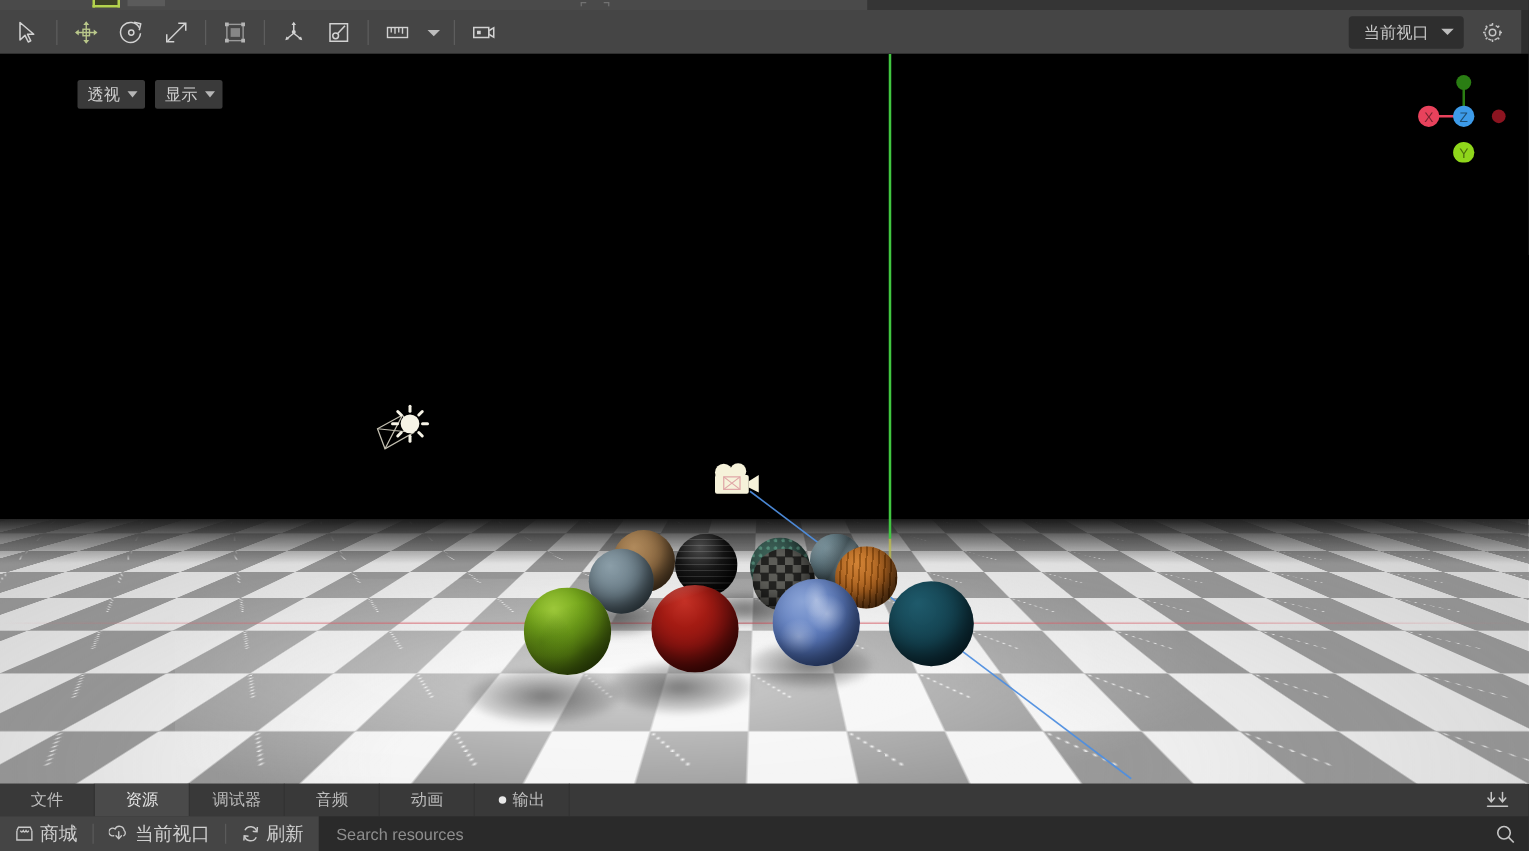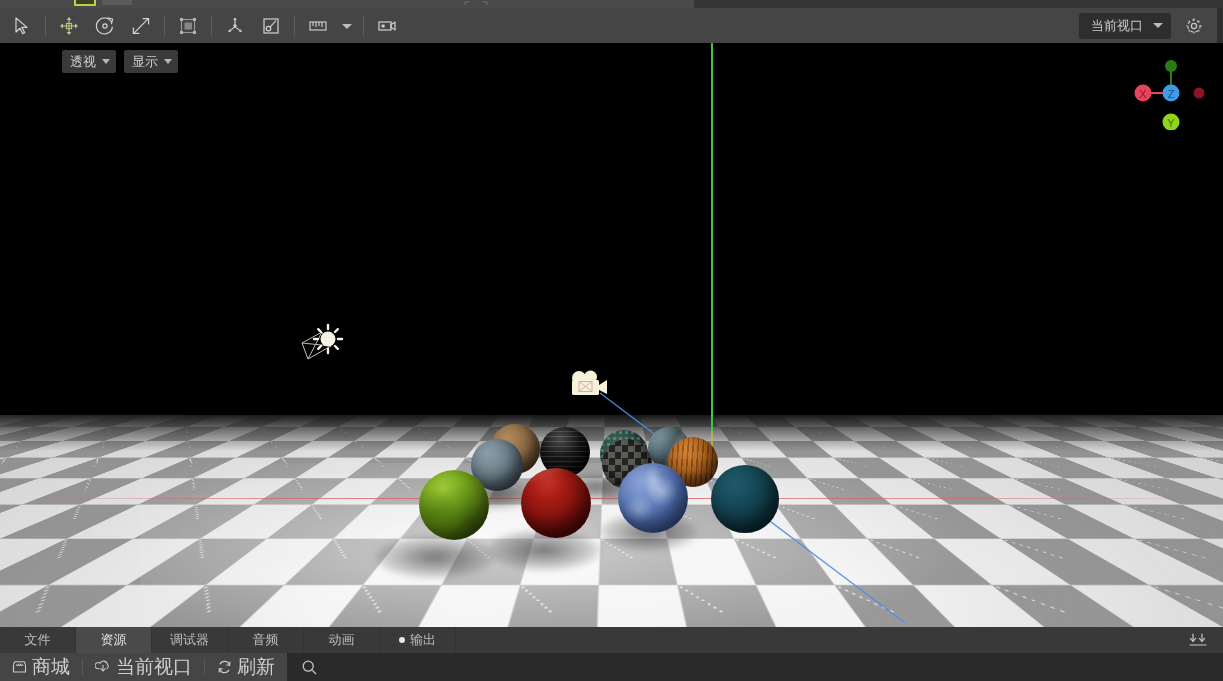--- a/index.html
+++ b/index.html
@@ -114,21 +114,21 @@
 
   
   .sph { position:absolute; border-radius:50%; }
   .shadow {
     position:absolute; border-radius:50%;
     background:radial-gradient(ellipse at 50% 50%, rgba(40,40,40,.62), rgba(60,60,60,.18) 62%, rgba(0,0,0,0) 75%);
     filter:blur(3px);
   }
 
   
-  .vp-overlay { position:absolute; left:18px; top:7px; display:flex; gap:8px;padding-left:44px; }
+  .vp-overlay { position:absolute; left:18px; top:21px; display:flex; gap:8px;padding-left:44px; }
   .vp-pill {
     background:#3a3a3a; color:#cfcfcf; font-size:13px; height:23px;
     padding:0 6px 0 8px; border-radius:2px; display:flex; align-items:center; cursor:pointer;
   }
   .vp-pill .caret {
     width:0;height:0;border-left:4px solid transparent;border-right:4px solid transparent;
     border-top:5px solid #b6b6b6; margin-left:6px;
   }
 
   .axis-gizmo { position:absolute; right:12px; top:7px; width:90px; height:80px; }
@@ -138,21 +138,21 @@
   .btabs { position:absolute; left:0; top:0; width:1223px; height:26px; background:#393939; display:flex; align-items:stretch; }
   .btab {
     min-width:76px; padding:0 18px; display:flex; align-items:center; justify-content:center;
     color:#bcbcbc; font-size:13px; cursor:pointer; border-right:1px solid #333;
   }
   .btab.active { background:#4a4a4a; color:#e4e4e4; }
   .btab .dot { width:6px;height:6px;border-radius:50%;background:#e8e8e8;margin-right:5px; }
   .btabs-right { margin-left:auto; display:flex; align-items:center; padding-right:14px; }
 
   .btoolbar { position:absolute; left:0; top:26px; width:1223px; height:28px; background:#454545; display:flex; align-items:center; }
-  .bt-btn { display:flex; align-items:center; gap:5px; color:#cfcfcf; font-size:19px; padding:0 12px; height:28px; cursor:pointer; }
+  .bt-btn { display:flex; align-items:center; gap:5px; color:#cfcfcf; font-size:15px; padding:0 12px; height:28px; cursor:pointer; }
   .bt-sep { width:1px; height:16px; background:#5a5a5a; }
   .search-wrap {
     flex:1 1 auto; height:28px; background:#2a2a2a; display:flex; align-items:center;
     padding:0 10px 0 14px; cursor:text;
   }
   .search-wrap input {
     flex:1; background:transparent; border:none; outline:none;
     color:#d5d5d5; font-size:13px; font-family:"Liberation Sans", sans-serif;
   }
   .search-wrap input::placeholder { color:#8e8e8e; }
@@ -514,20 +514,21 @@
             <path d="M12.4 5.2 A5 5 0 0 0 3 4.2"></path>
             <path d="M2.6 8.8 A5 5 0 0 0 12 9.8"></path>
             <path d="M12.9 1.6 L12.6 5.4 L9.2 5"></path>
             <path d="M2.1 12.4 L2.4 8.6 L5.8 9"></path>
           </g>
         </svg>
         <span>刷新</span>
       </div>
 
       <div class="search-wrap">
+        <input type="text" value="" placeholder="Search resources" style="">
         <svg width="17" height="17" viewBox="0 0 17 17">
           <g stroke="#c4c4c4" stroke-width="1.3" fill="none">
             <circle cx="7.2" cy="7.2" r="5"></circle>
             <path d="M10.9 10.9 L15 15"></path>
           </g>
         </svg>
       </div>
     </div>
   </div>
 </div>

